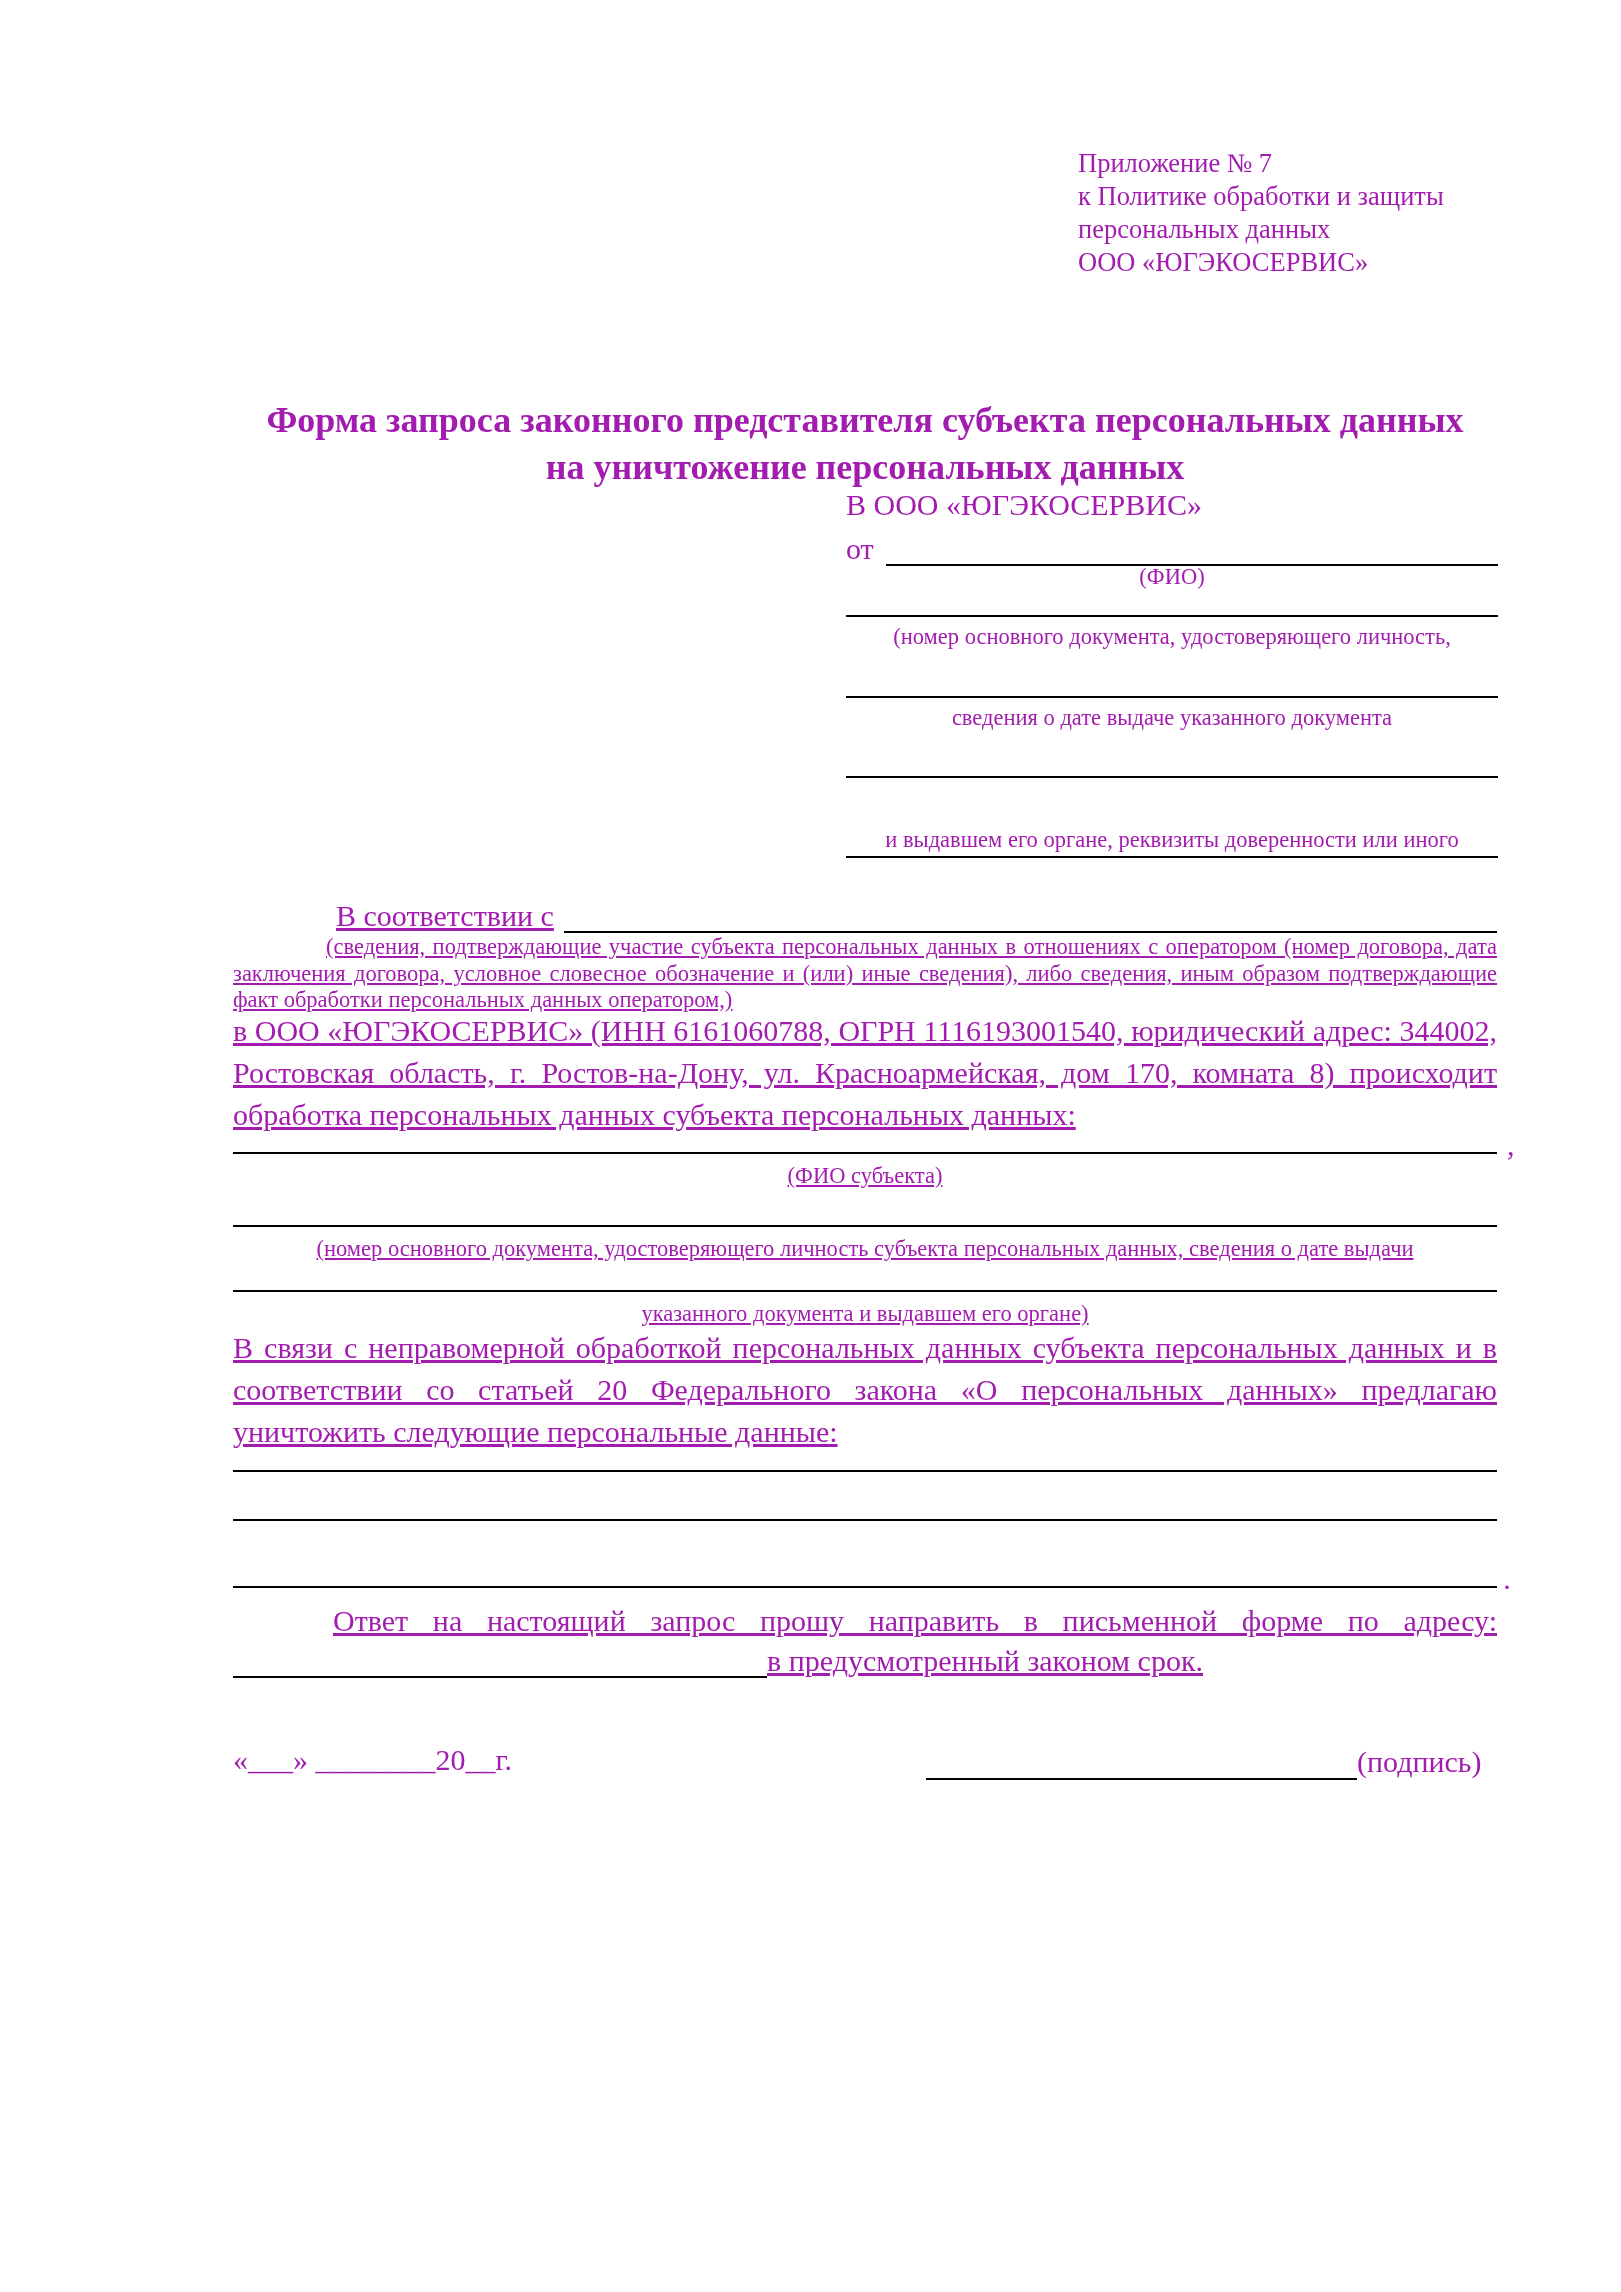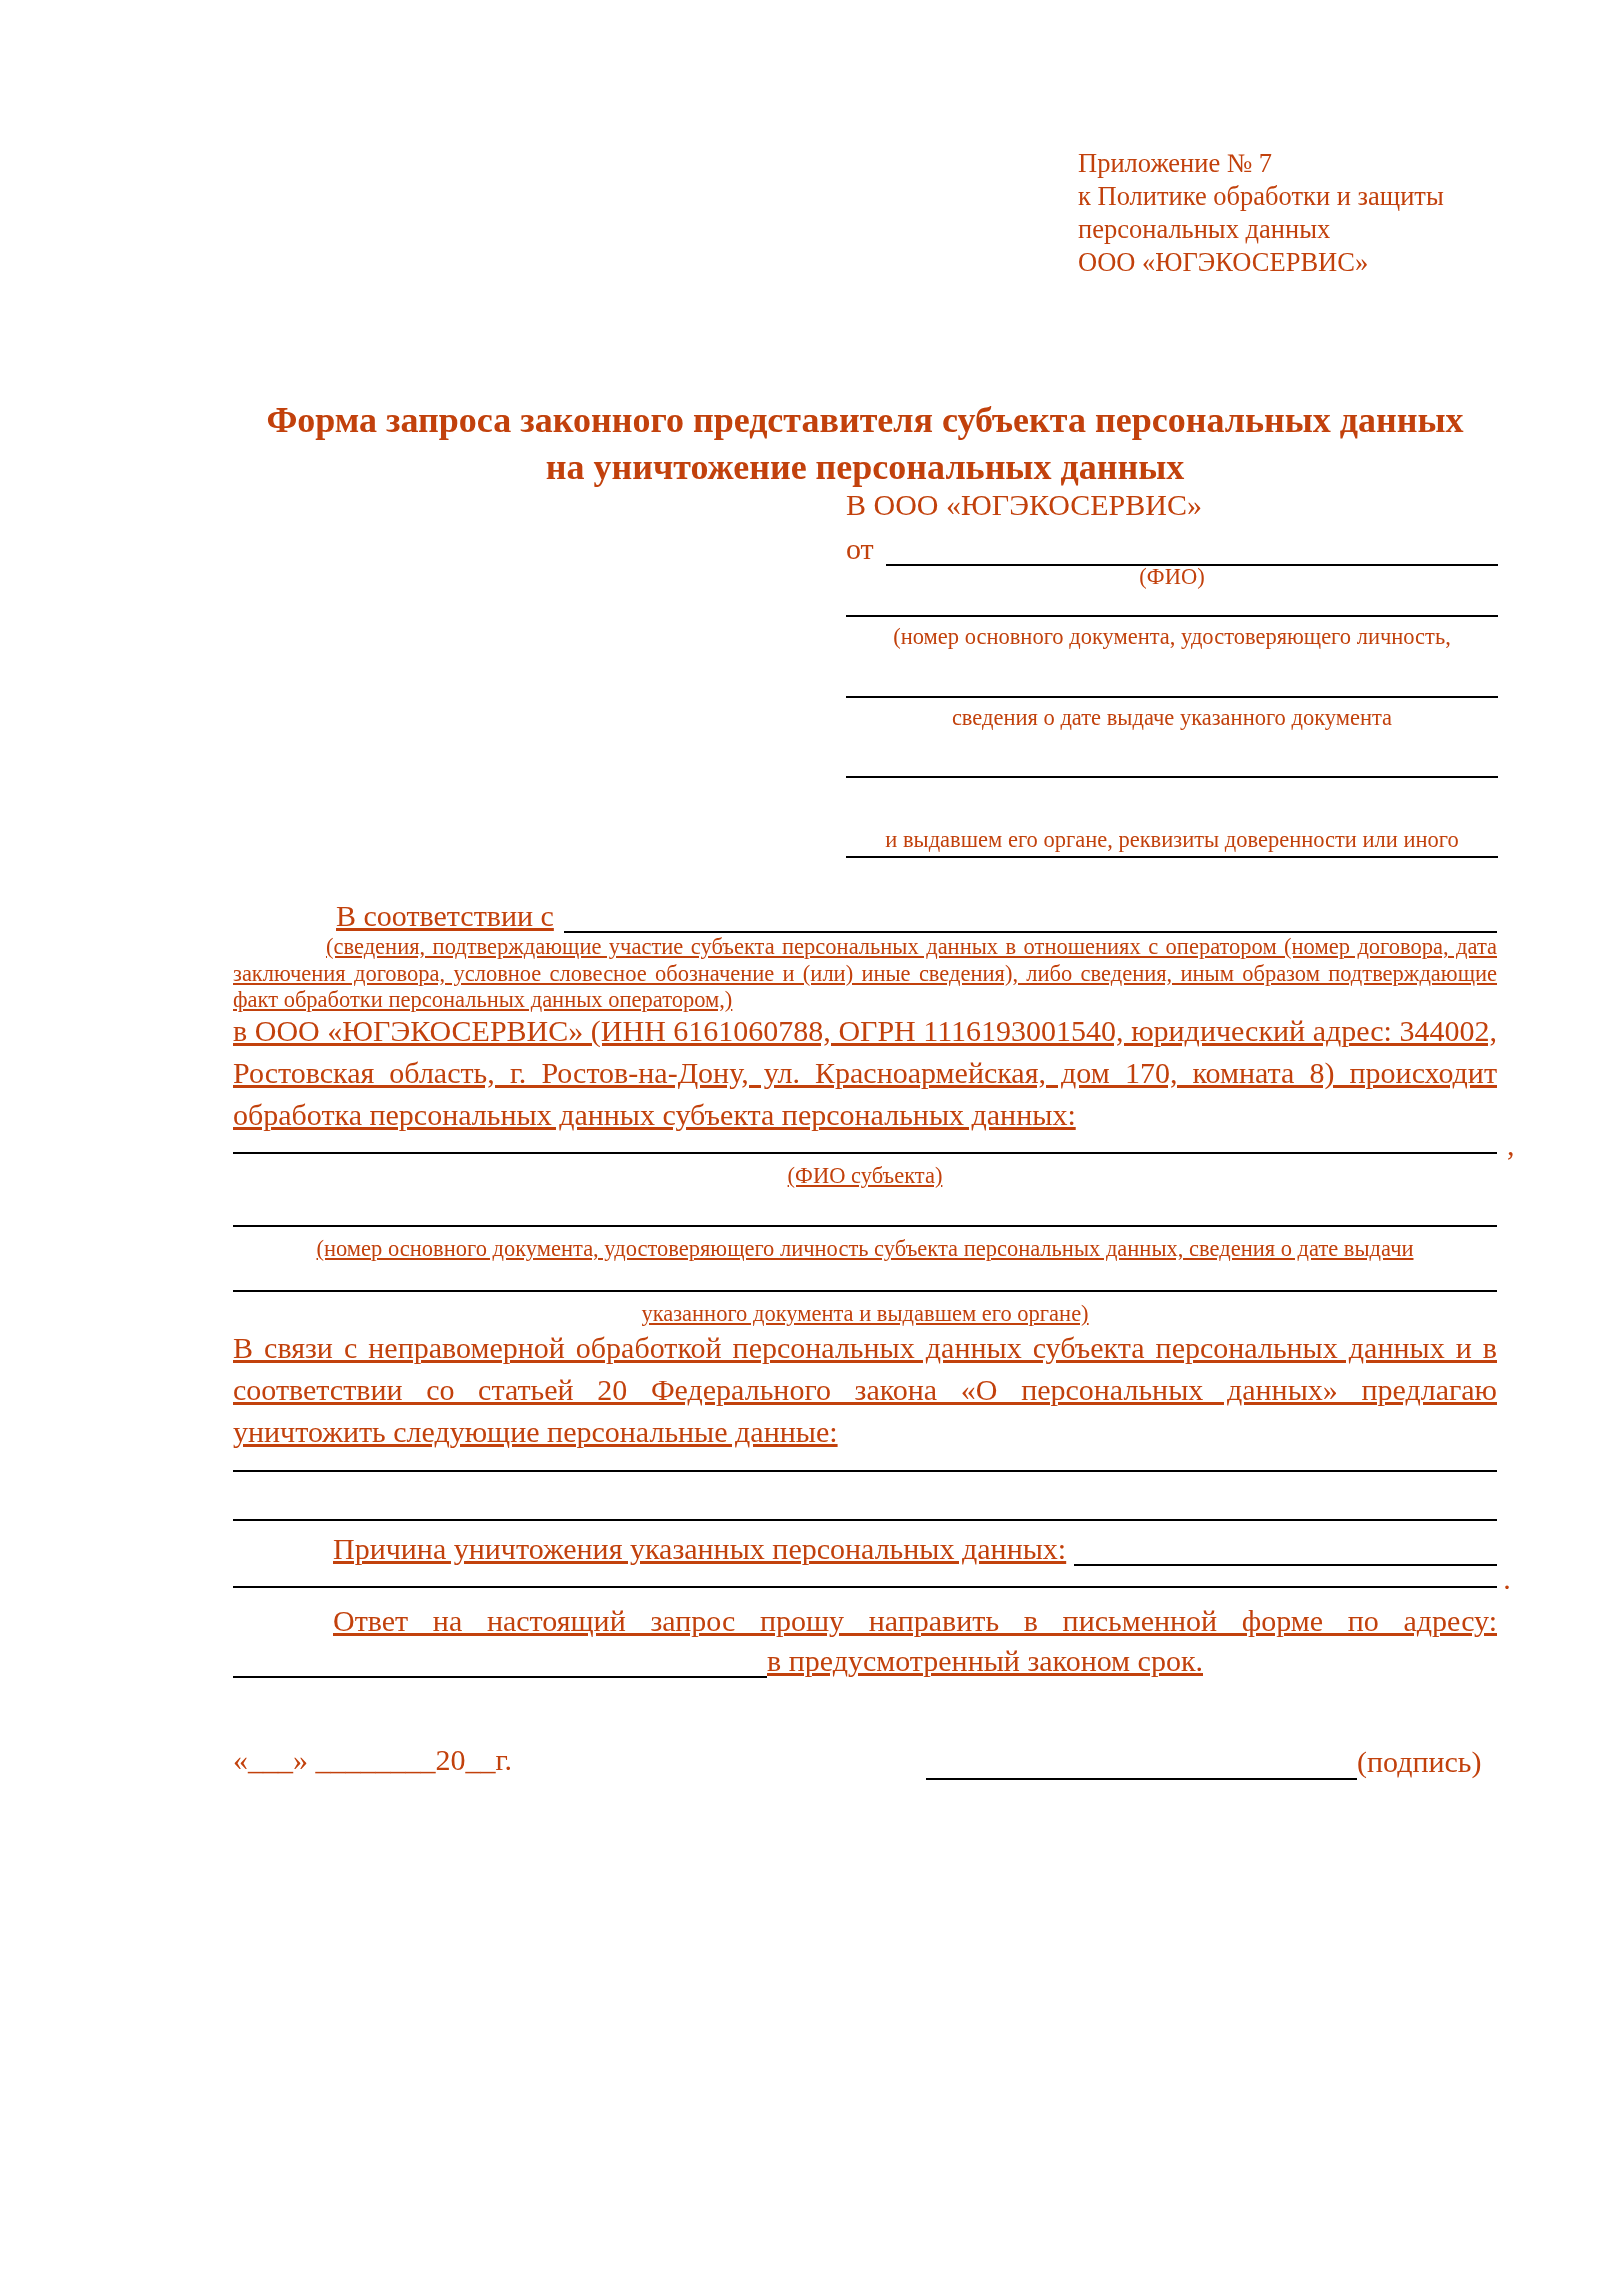--- a/index.html
+++ b/index.html
@@ -1,21 +1,21 @@
 <!DOCTYPE html>
 <html><head>
 <meta charset="utf-8">
 <style>
   html,body{margin:0;padding:0;background:#ffffff;}
   .page{
     position:relative;
     width:1621px;
     height:2293px;
     background:#ffffff;
-    color:#c2410c;
+    color:#a21caf;
     font-family:"Liberation Serif","DejaVu Serif",serif;
     overflow:hidden;
   }
   .abs{position:absolute;}
   .body-text{font-size:30px;line-height:42px;}
   .small-text{font-size:22.5px;line-height:26.5px;}
   .hdr{left:1078px;top:147px;font-size:26.5px;line-height:33px;white-space:nowrap;}
   .title{
     left:233px;top:397px;width:1264px;
     font-size:36px;line-height:47px;font-weight:bold;text-align:center;
@@ -105,24 +105,20 @@
     <div class="abs w-cap" style="top:1235px;">(номер основного документа, удостоверяющего личность субъекта персональных данных, сведения о дате выдачи</div>
 
     <div class="abs w-line" style="top:1259px;"></div>
     <div class="abs w-cap" style="top:1300px;">указанного документа и выдавшем его органе)</div>
 
     <div class="abs para3 body-text">В связи с неправомерной обработкой персональных данных субъекта персональных данных и в соответствии со статьей 20 Федерального закона «О персональных данных» предлагаю уничтожить следующие персональные данные:</div>
 
     <div class="abs w-line" style="top:1439px;"></div>
     <div class="abs w-line" style="top:1488px;"></div>
 
-    <div class="abs reason-row">
-      <span class="lbl">Причина уничтожения указанных персональных данных:</span>
-      <span class="fill"></span>
-    </div>
 
     <div class="abs w-line" style="top:1555px;">
       <span class="tail-mark" style="right:-13.7px;">.</span>
     </div>
 
     <div class="abs reply-row">Ответ на настоящий запрос прошу направить в письменной форме по адресу:</div>
 
     <div class="abs tail-row">
       <span class="fixed-fill"></span>
       <span>в предусмотренный законом срок.</span>

